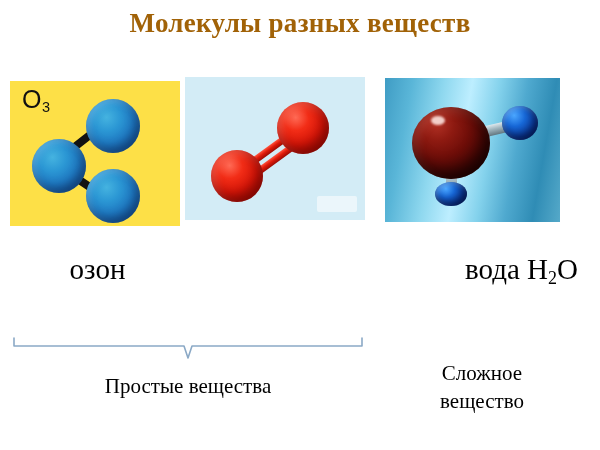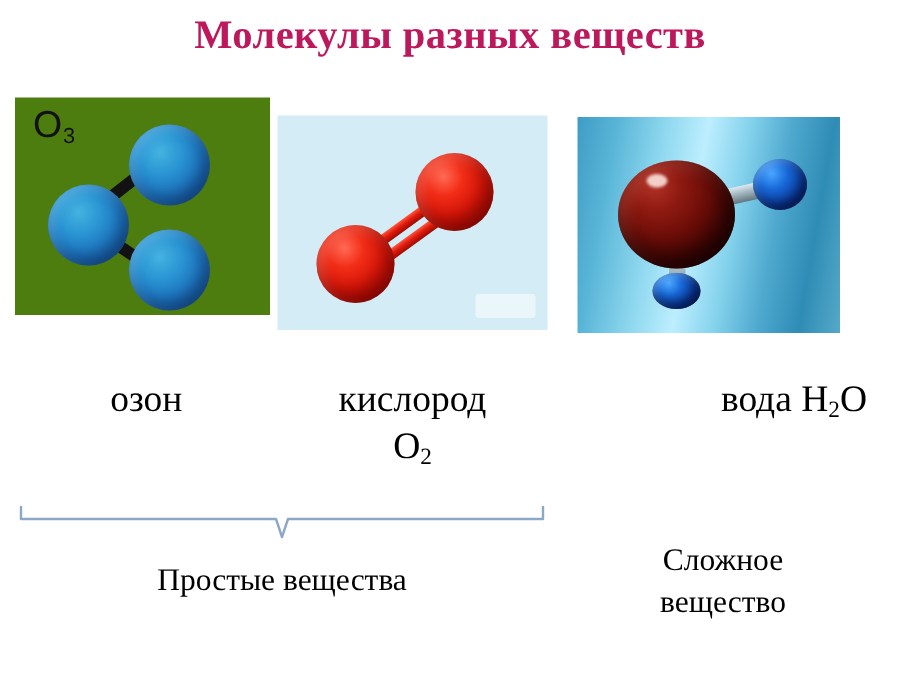--- a/index.html
+++ b/index.html
@@ -25,36 +25,36 @@
   .title {
     position: absolute;
     top: 8px;
     left: 0;
     width: 600px;
     text-align: center;
     font-family: "Liberation Serif", "DejaVu Serif", serif;
     font-weight: bold;
     font-size: 27px;
     letter-spacing: 0.3px;
-    color: #be185d;
+    color: #a16207;
     white-space: nowrap;
   }
 
   
   .panel {
     position: absolute;
   }
 
   
   #ozone-panel {
     left: 10px;
-    top: 65px;
+    top: 81px;
     width: 170px;
     height: 145px;
-    background: #4d7c0f;
+    background: #fde047;
   }
   #ozone-panel .o3-label {
     position: absolute;
     left: 12px;
     top: 6px;
     font-family: "Liberation Sans", "DejaVu Sans", sans-serif;
     font-size: 25px;
     color: #111111;
     line-height: 1;
   }
@@ -175,21 +175,21 @@
     background: linear-gradient(180deg, #dfe9ee 0%, #9fb4bd 45%, #62767f 100%);
     z-index: 2;
   }
   #h2o-bond-right { left: 92px; top: 50px; width: 44px; height: 11px; transform: rotate(-13deg); transform-origin: left center; border-radius: 2px; }
   #h2o-bond-down  { left: 61px; top: 90px; width: 11px; height: 30px; border-radius: 2px; }
 
   
   .sub-label {
     position: absolute;
     font-family: "Liberation Serif", "DejaVu Serif", serif;
-    font-size: 25px;
+    font-size: 29px;
     color: #000000;
     text-align: center;
     line-height: 1.22;
   }
   .sub-label sub {
     font-size: 0.62em;
     vertical-align: baseline;
     position: relative;
     top: 0.28em;
   }
@@ -247,24 +247,20 @@
     <div class="h2o-bond" id="h2o-bond-down"></div>
     <div id="h2o-oxygen"></div>
     <div class="h-sphere" id="h2o-h-right"></div>
     <div class="h-sphere" id="h2o-h-down"></div>
   </div>
 
   <div class="sub-label" id="label-ozone">
     <span>озон</span>
   </div>
 
-  <div class="sub-label" id="label-oxygen">
-    <div>кислород</div>
-    <div><span>О</span><sub>2</sub></div>
-  </div>
 
   <div class="sub-label" id="label-water">
     <span>вода Н</span><sub>2</sub><span>О</span>
   </div>
 
   <svg id="brace" viewBox="0 0 352 26" preserveAspectRatio="none">
     <path d="M2,2 L2,10 L172,10 L176,22 L180,10 L350,10 L350,2" fill="none" stroke="#8ba9c6" stroke-width="1.6" stroke-linecap="round" stroke-linejoin="round"></path>
   </svg>
 
   <div class="cat-label" id="caption-complex">

